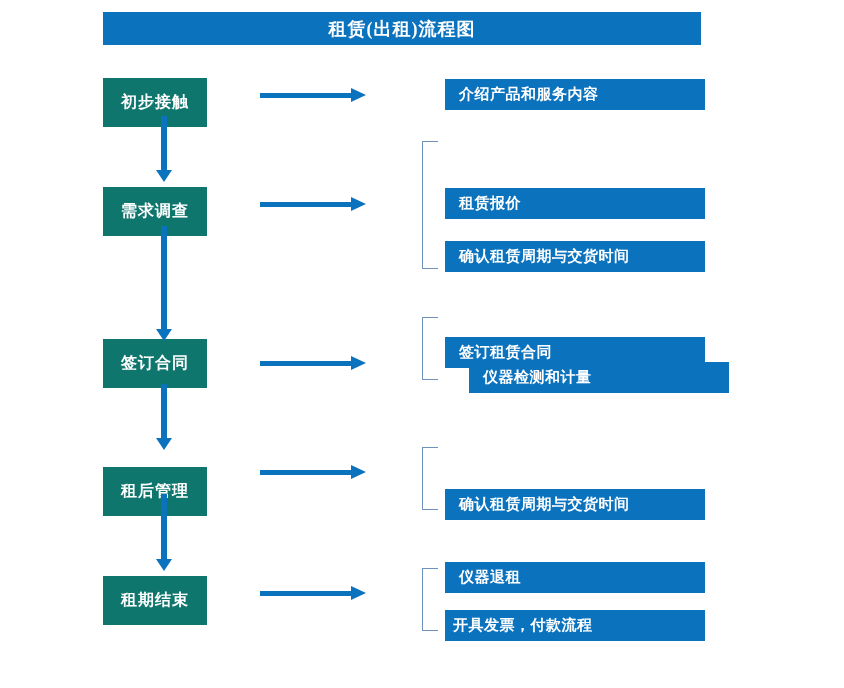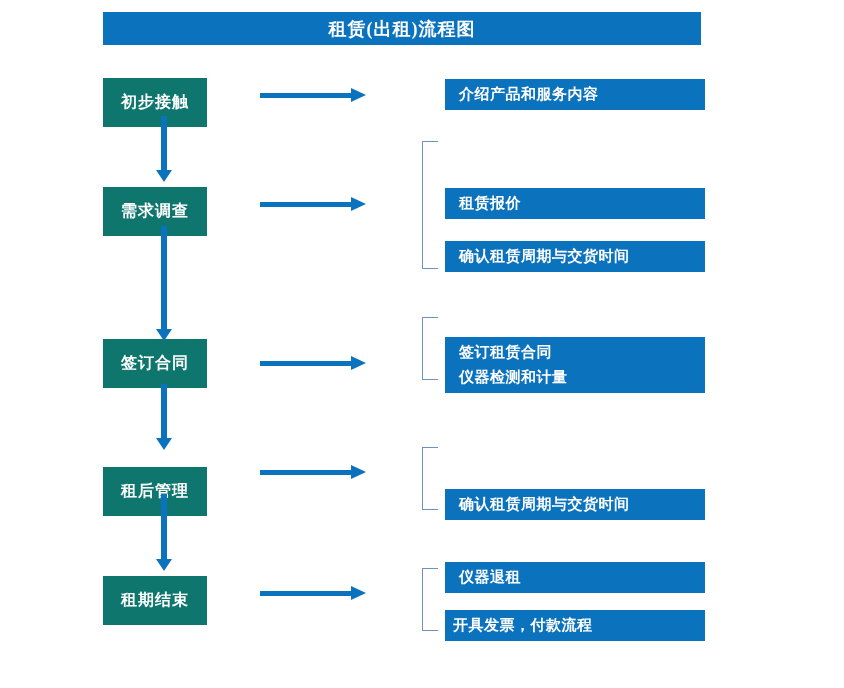--- a/index.html
+++ b/index.html
@@ -203,21 +203,21 @@
 
   <div class="detail-box" style="top:79px;">介绍产品和服务内容</div>
 
 
   <div class="detail-box" style="top:188px;">租赁报价</div>
 
   <div class="detail-box" style="top:241px;">确认租赁周期与交货时间</div>
 
   <div class="detail-box" style="top:314px;margin-top:23px;">签订租赁合同</div>
 
-  <div class="detail-box" style="top:362px;">仪器检测和计量</div>
+  <div class="detail-box" style="top:362px;margin-left:24px;">仪器检测和计量</div>
 
 
   <div class="detail-box" style="top:489px;">确认租赁周期与交货时间</div>
 
   <div class="detail-box" style="top:562px;">仪器退租</div>
 
   <div class="detail-box" style="top:610px;padding-left:8px;">开具发票，付款流程</div>
 
 </div>
 

